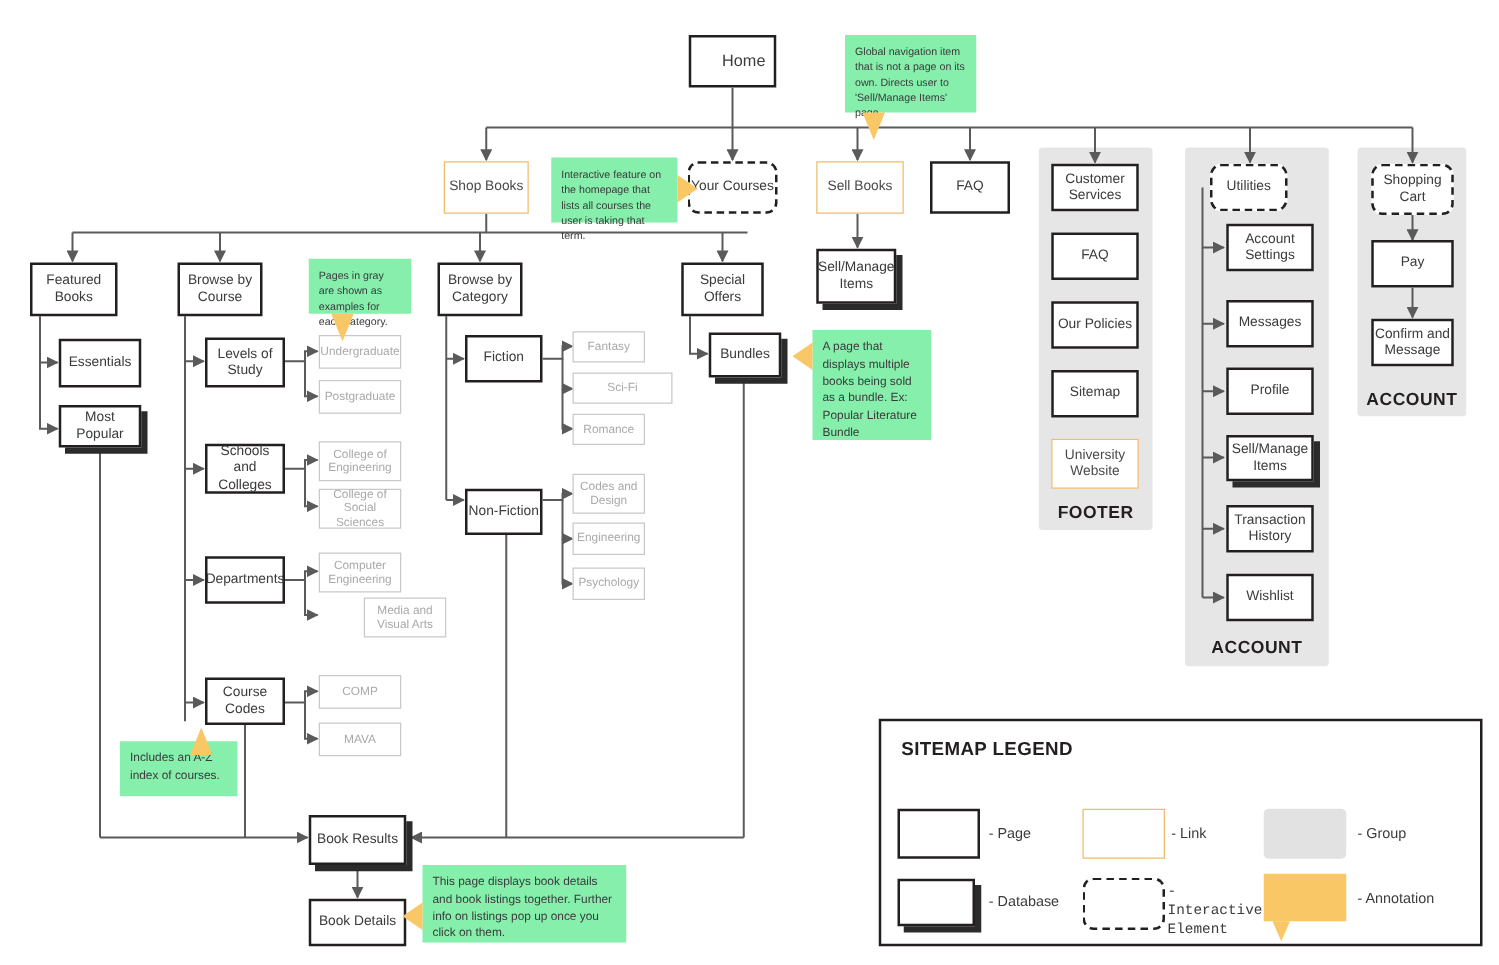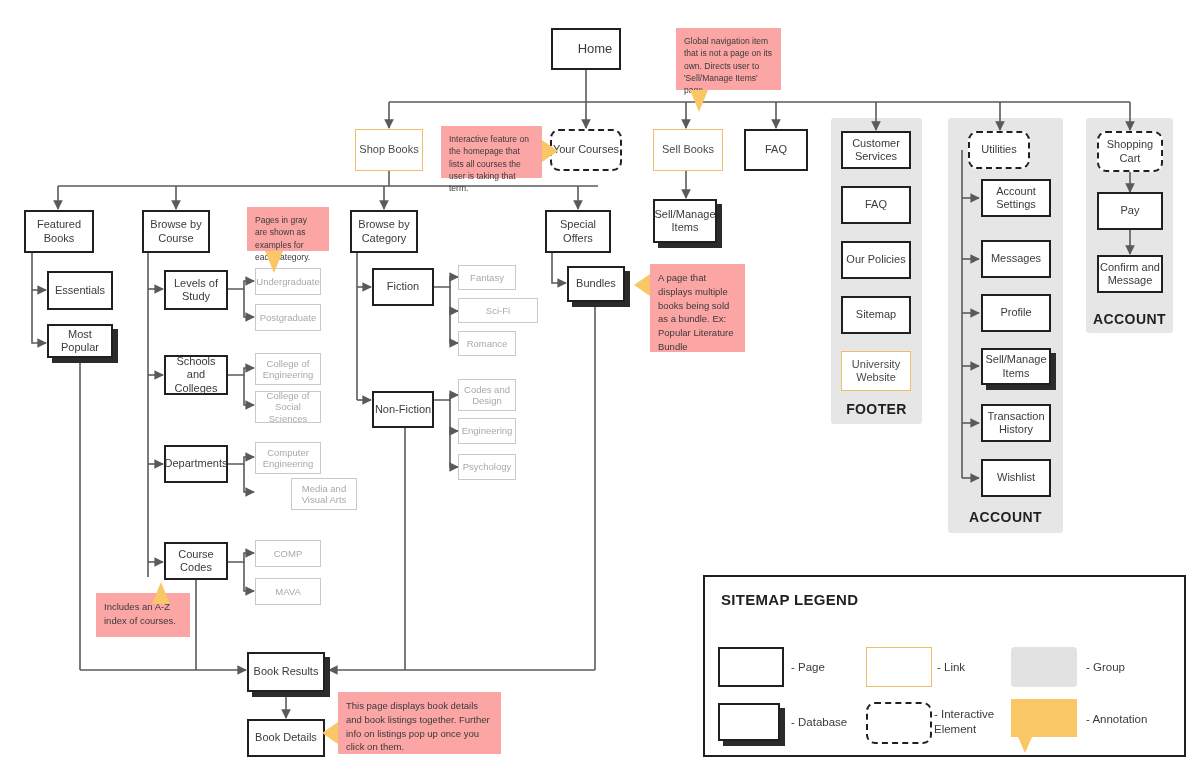--- a/index.html
+++ b/index.html
@@ -16,21 +16,21 @@
   .interactive{border:2px dashed #231f20;border-radius:9px;}
   .example{border:1.5px solid #c9c9c9;color:#a9a9a9;}
   .db{border:2px solid #231f20;box-shadow:5px 5px 0 0 #2b2b2b;}
 
   
   .group{position:absolute;background:#e6e6e6;border-radius:3px;z-index:1;}
   .group-label{position:absolute;z-index:6;font-weight:bold;font-size:14px;
                color:#231f20;letter-spacing:.4px;text-align:center;}
 
   
-  .anno{position:absolute;background:#fca5a5;color:#3a3a3a;font-size:8.5px;
+  .anno{position:absolute;background:#86efac;color:#3a3a3a;font-size:8.5px;
         line-height:1.45;padding:7px 8px;box-sizing:border-box;z-index:8;}
   .anno.big{font-size:9.5px;}
   .tail{position:absolute;width:0;height:0;z-index:8;}
   .tail-down{border-left:9px solid transparent;border-right:9px solid transparent;
              border-top:22px solid #f9c765;}
   .tail-left{border-top:11px solid transparent;border-bottom:11px solid transparent;
              border-right:16px solid #f9c765;}
   .tail-right{border-top:11px solid transparent;border-bottom:11px solid transparent;
               border-left:16px solid #f9c765;}
 
@@ -241,20 +241,20 @@
     <div class="lg-swatch" style="left:161px;top:70px;width:66px;height:40px;border:1.5px solid #f2bc6b;background:#fff;"></div>
     <div class="lg-text" style="left:232px;top:83px;">- Link</div>
 
     <div class="lg-swatch" style="left:306px;top:70px;width:66px;height:40px;background:#e2e2e2;border-radius:4px;"></div>
     <div class="lg-text" style="left:381px;top:83px;">- Group</div>
 
     <div class="lg-swatch" style="left:13px;top:126px;width:62px;height:38px;border:2px solid #231f20;background:#fff;box-shadow:5px 5px 0 0 #2b2b2b;"></div>
     <div class="lg-text" style="left:86px;top:138px;">- Database</div>
 
     <div class="lg-swatch" style="left:161px;top:125px;width:66px;height:42px;border:2px dashed #231f20;border-radius:9px;background:#fff;"></div>
-    <div class="lg-text" style="left:229px;top:130px;width:74px;">- Interactive Element</div>
+    <div class="lg-text" style="left:229px;top:130px;width:74px;font-family:Liberation Mono, monospace;">- Interactive Element</div>
 
     <div class="lg-swatch" style="left:306px;top:122px;width:66px;height:38px;background:#f9c765;"></div>
     <div class="lg-swatch" style="left:313px;top:160px;width:0;height:0;border-left:7px solid transparent;border-right:7px solid transparent;border-top:16px solid #f9c765;"></div>
     <div class="lg-text" style="left:381px;top:135px;">- Annotation</div>
   </div>
 
 </div>
 
 </body></html>

